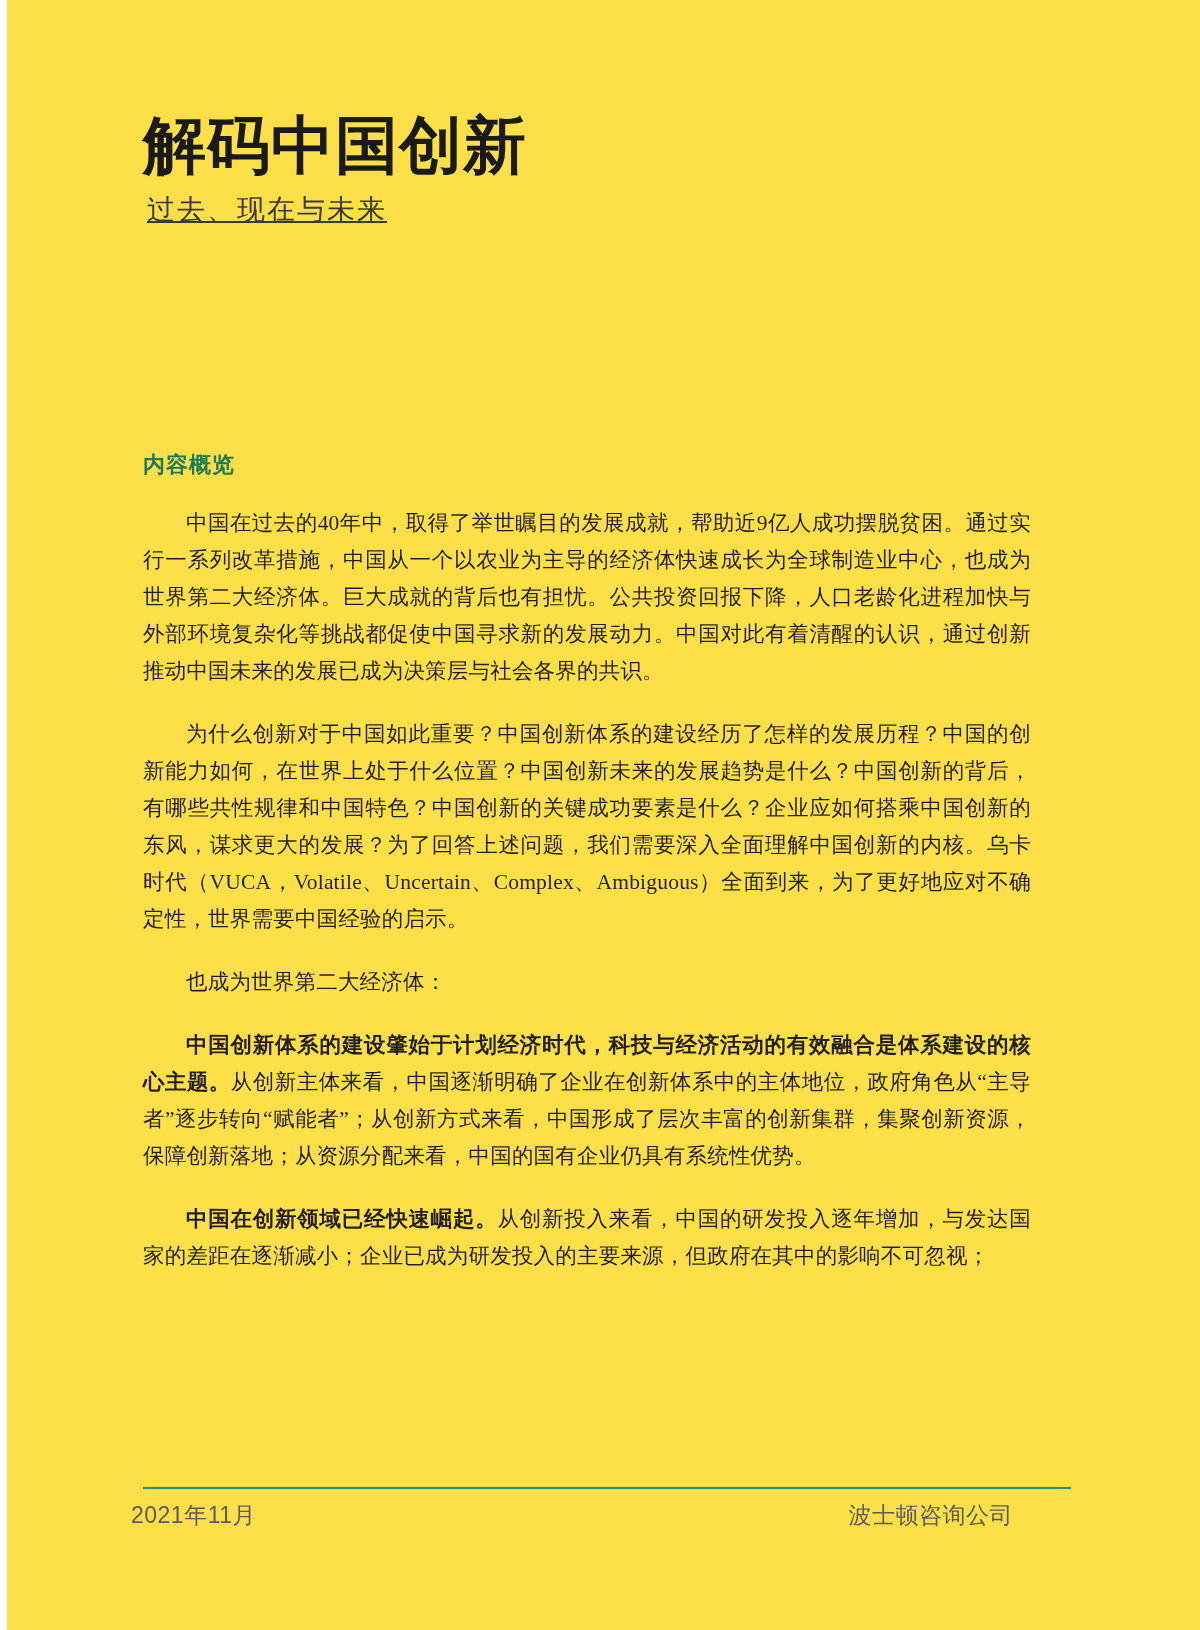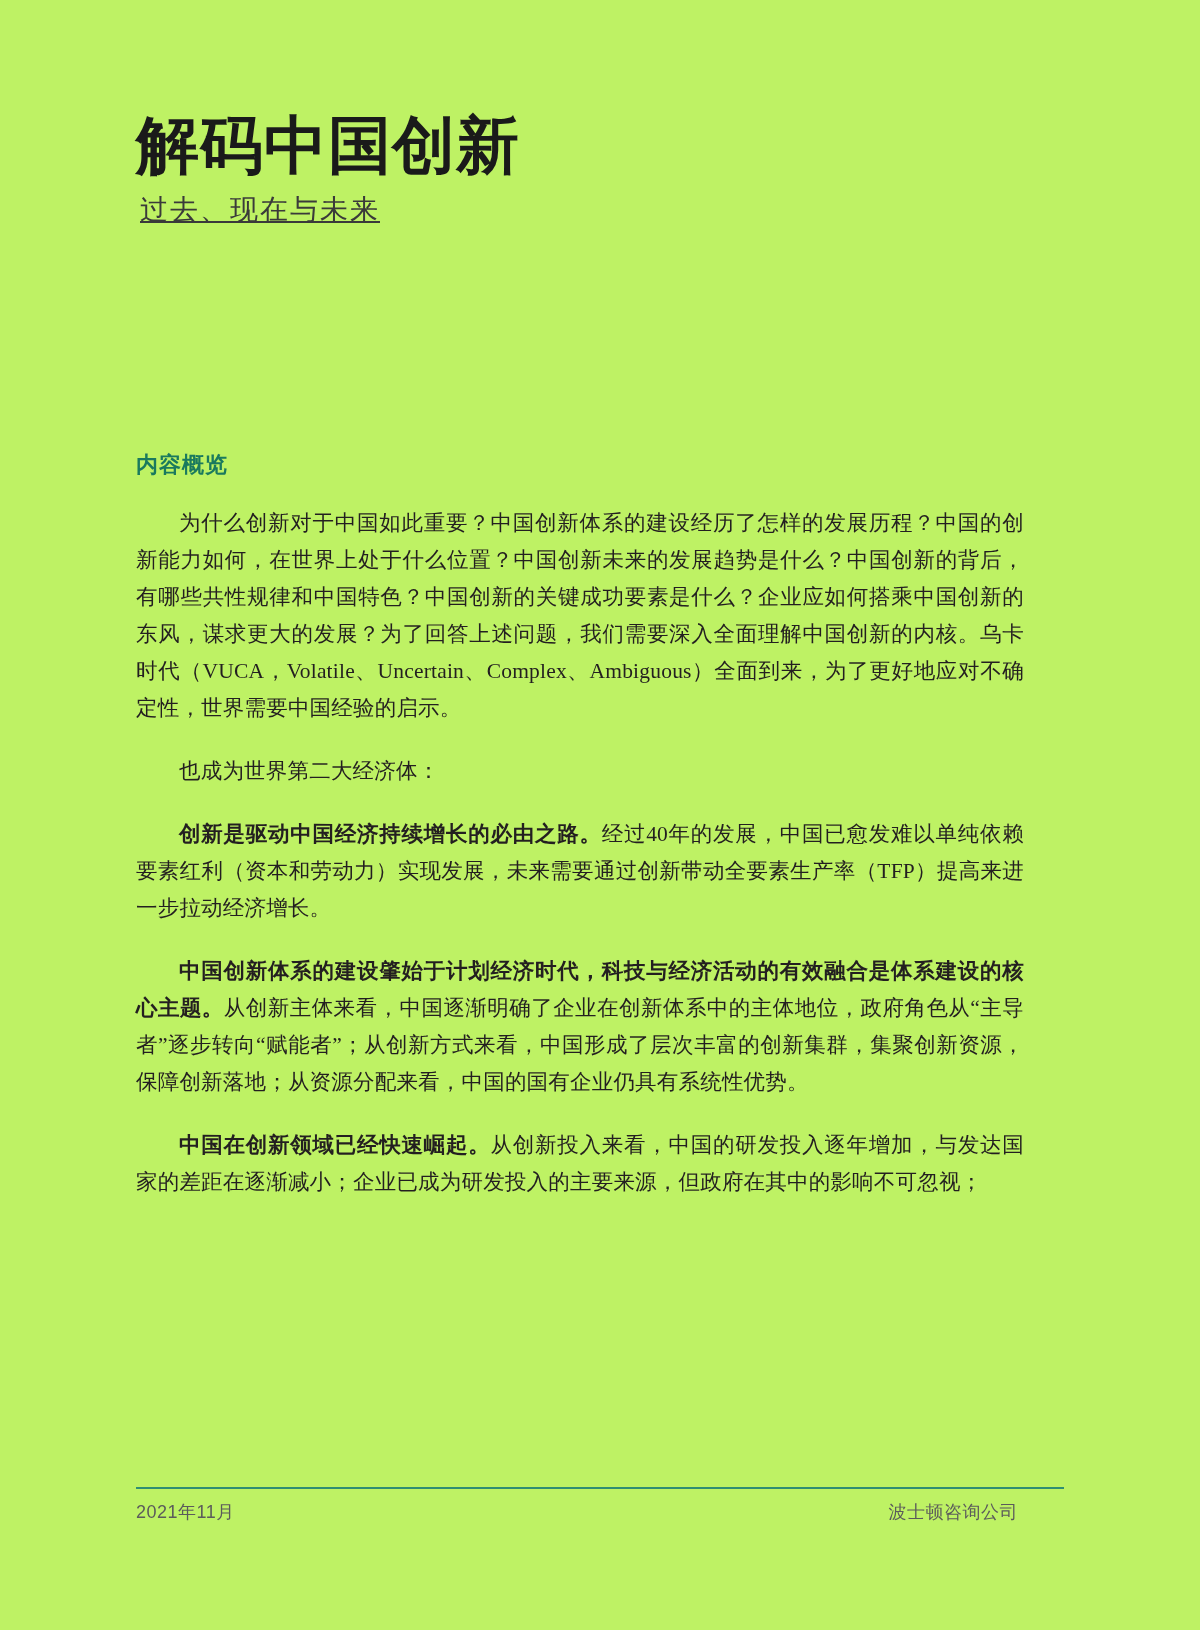--- a/index.html
+++ b/index.html
@@ -12,21 +12,22 @@
     height: 1630px;
     font-family: "Liberation Serif", "DejaVu Serif", serif;
     color: #231f20;
     position: relative;
     overflow: hidden;
   }
 
   .page {
     position: absolute;
     inset: 0;
-    background: #bef264;
+    background: #fde047;
+    margin-left: 7px;
   }
 
   
   .title-block {
     position: absolute;
     left: 136px;
     top: 112px;
     width: 900px;
   }
   .doc-title {
@@ -87,55 +88,55 @@
   .footer-rule {
     position: absolute;
     left: 136px;
     top: 1487px;
     width: 928px;
     height: 2px;
     background: #2f8e73;
   }
   .footer {
     position: absolute;
-    left: 136px;
+    left: 124px;
     top: 1500px;
     width: 928px;
     display: flex;
     align-items: center;
     justify-content: space-between;
     font-family: "Liberation Sans", "DejaVu Sans", sans-serif;
-    font-size: 18px;
+    font-size: 23px;
     color: #5b5b5b;
     letter-spacing: 0.5px;
   }
   .footer-date { text-align: left; }
   .footer-org  { text-align: left; margin-right: 46px; }
 </style>
 </head>
 <body>
 
 <div class="page">
 
   <div class="title-block">
     <h1 class="doc-title">解码中国创新</h1>
     <div class="doc-subtitle">过去、现在与未来</div>
   </div>
 
   <h2 class="section-heading">内容概览</h2>
 
   <div class="body-col">
 
+    <p class="para">中国在过去的40年中，取得了举世瞩目的发展成就，帮助近9亿人成功摆脱贫困。通过实行一系列改革措施，中国从一个以农业为主导的经济体快速成长为全球制造业中心，也成为世界第二大经济体。巨大成就的背后也有担忧。公共投资回报下降，人口老龄化进程加快与外部环境复杂化等挑战都促使中国寻求新的发展动力。中国对此有着清醒的认识，通过创新推动中国未来的发展已成为决策层与社会各界的共识。</p>
 
     <p class="para">为什么创新对于中国如此重要？中国创新体系的建设经历了怎样的发展历程？中国的创新能力如何，在世界上处于什么位置？中国创新未来的发展趋势是什么？中国创新的背后，有哪些共性规律和中国特色？中国创新的关键成功要素是什么？企业应如何搭乘中国创新的东风，谋求更大的发展？为了回答上述问题，我们需要深入全面理解中国创新的内核。乌卡时代（VUCA，Volatile、Uncertain、Complex、Ambiguous）全面到来，为了更好地应对不确定性，世界需要中国经验的启示。</p>
 
 
     <p class="para">也成为世界第二大经济体：</p>
 
-    <p class="para"><span class="lead">创新是驱动中国经济持续增长的必由之路。</span><span>经过40年的发展，中国已愈发难以单纯依赖要素红利（资本和劳动力）实现发展，未来需要通过创新带动全要素生产率（TFP）提高来进一步拉动经济增长。</span></p>
 
     <p class="para"><span class="lead">中国创新体系的建设肇始于计划经济时代，科技与经济活动的有效融合是体系建设的核心主题。</span><span>从创新主体来看，中国逐渐明确了企业在创新体系中的主体地位，政府角色从“主导者”逐步转向“赋能者”；从创新方式来看，中国形成了层次丰富的创新集群，集聚创新资源，保障创新落地；从资源分配来看，中国的国有企业仍具有系统性优势。</span></p>
 
     <p class="para"><span class="lead">中国在创新领域已经快速崛起。</span><span>从创新投入来看，中国的研发投入逐年增加，与发达国家的差距在逐渐减小；企业已成为研发投入的主要来源，但政府在其中的影响不可忽视；</span></p>
 
   </div>
 
   <div class="footer-rule"></div>
 
   <div class="footer">

